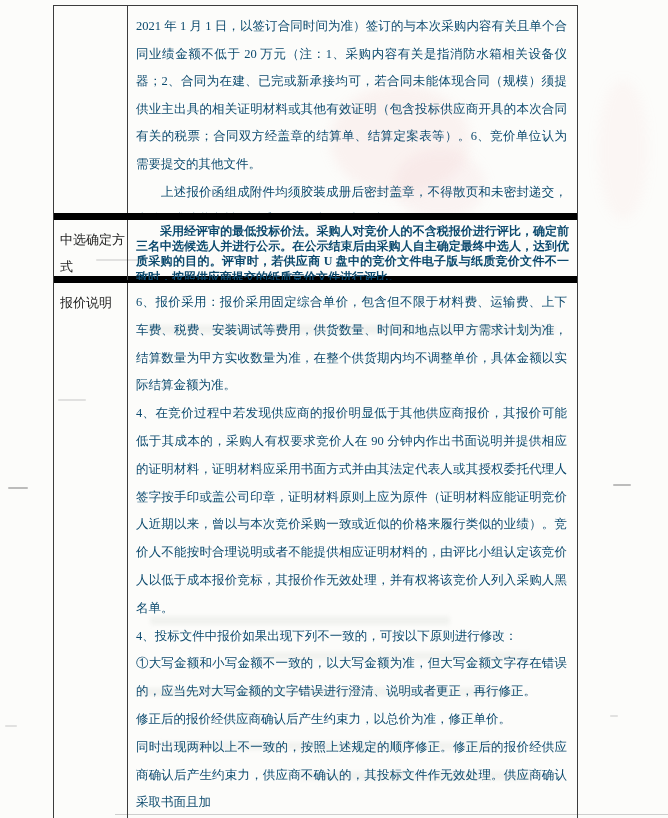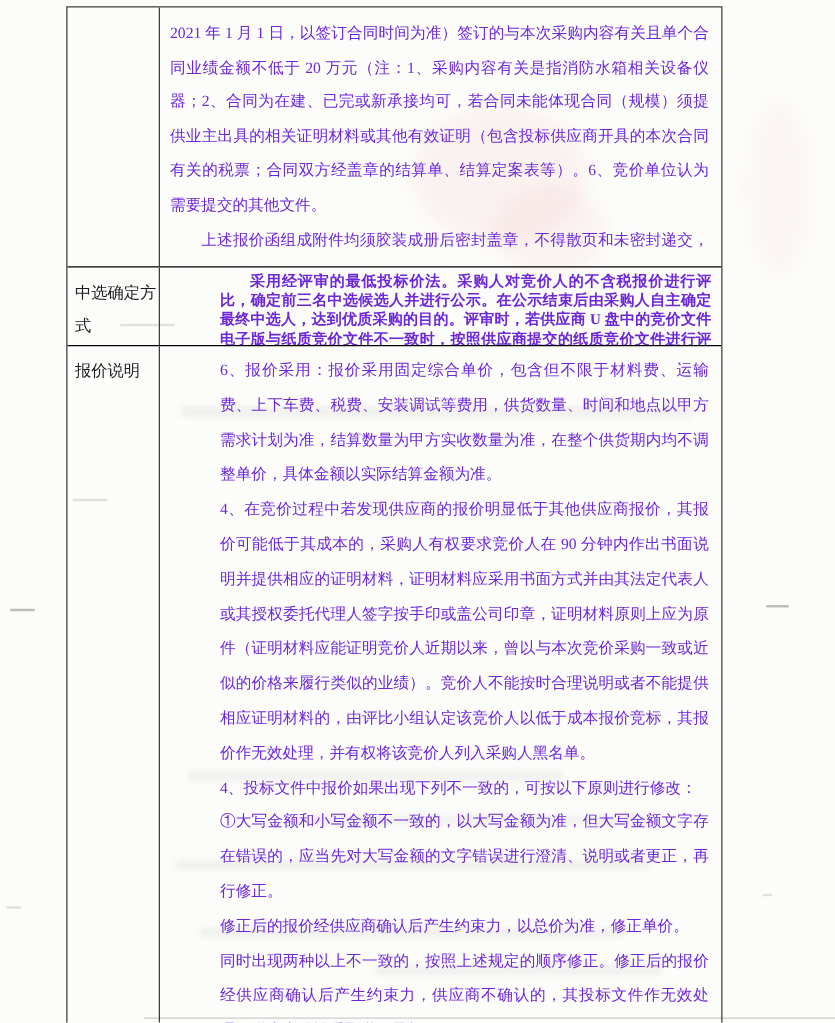--- a/index.html
+++ b/index.html
@@ -22,39 +22,39 @@
     width: 525px;
     box-sizing: border-box;
     border: 1px solid #3c3c3c;
     background: transparent;
   }
   .row {
     display: grid;
     grid-template-columns: 74px 1fr;
     box-sizing: border-box;
   }
-  .row + .row { border-top: 1px solid #000000; gap: 40px; }
+  .row + .row { border-top: 7px solid #000000; }
   .row-1 { height: 207px; }
   .row-2 { height: 63px; }
   .row-3 { height: 550px; }
   .cell-label {
     box-sizing: border-box;
     border-right: 1px solid #3c3c3c;
     padding: 6px 2px 0 6px;
     font-size: 13px;
     line-height: 27px;
     word-break: break-all;
     color: #1c1c1c;
   }
   .cell-content {
     box-sizing: border-box;
     overflow: hidden;
     word-break: break-all;
     text-align: justify;
-    color: #6d28d9;
+    color: #0c4a6e;
   }
   .row-1 .cell-content { font-size: 12.5px; line-height: 27.6px; padding: 7px 10px 0 8px; }
   .row-2 .cell-content { font-size: 12px;   line-height: 15.2px; padding: 4px 8px 0 8px; font-weight: bold; }
   .row-3 .cell-content { font-size: 12.5px; line-height: 27.8px; padding: 6px 10px 0 8px; }
   .para { margin: 0; }
   .para.indent { text-indent: 2em; }
   
   .artifact { position: absolute; pointer-events: none; }
   .dash { height: 2px; background: rgba(110,110,110,0.45); border-radius: 1px; }
   .dash.faint { background: rgba(130,130,130,0.22); }

